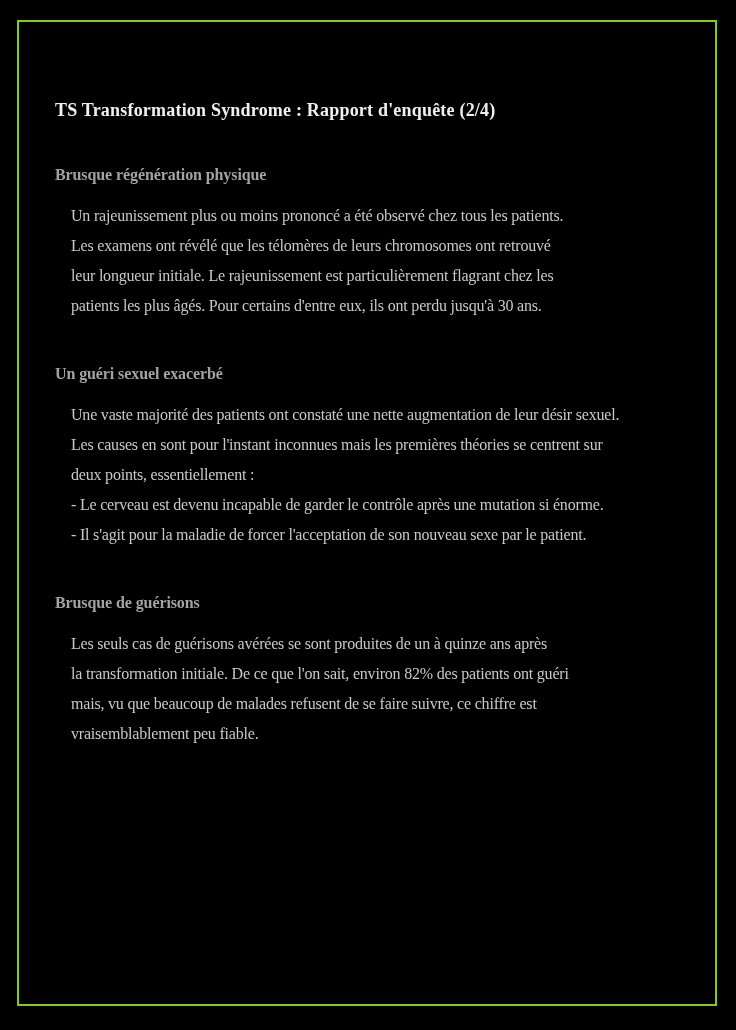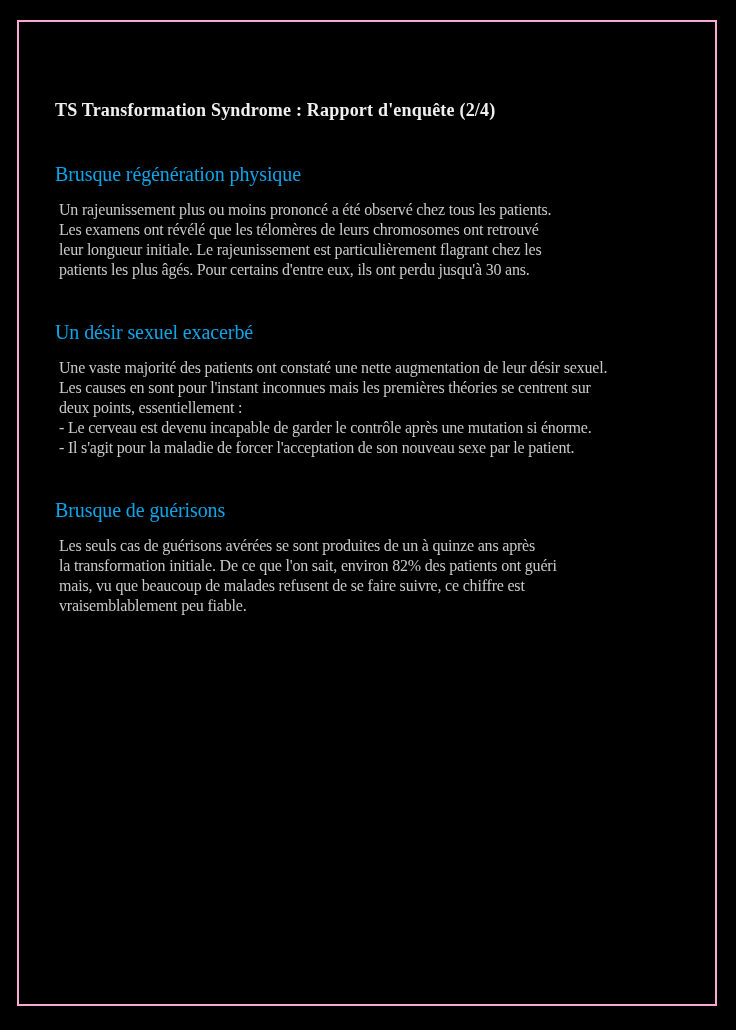--- a/index.html
+++ b/index.html
@@ -13,47 +13,47 @@
     overflow: hidden;
     font-family: "Liberation Serif", "DejaVu Serif", serif;
   }
   .frame {
     position: absolute;
     left: 17px;
     top: 20px;
     width: 700px;
     height: 986px;
     box-sizing: border-box;
-    border: 2px solid #f9a8d4;
+    border: 2px solid #84cc16;
     background: #000000;
   }
   .content {
     padding: 76px 10px 0 36px;
   }
   .title {
     font-size: 18px;
     font-weight: bold;
     color: #f0f0f0;
     margin: 0 0 42px 0;
     line-height: 24px;
     letter-spacing: 0.2px;
   }
   .heading {
-    font-size: 20px;
-    font-weight: normal;
-    color: #0ea5e9;
+    font-size: 16px;
+    font-weight: bold;
+    color: #a3a3a3;
     margin: 42px 0 15px 0;
     line-height: 21px;
     letter-spacing: -0.1px;
   }
   .para {
     font-size: 16px;
     color: #c9c9c9;
-    margin: 4px;
-    line-height: 20px;
+    margin: 16px;
+    line-height: 30px;
     white-space: pre-line;
     letter-spacing: -0.2px;
   }
   section {
     margin: 0;
     padding: 0;
   }
 </style>
 </head>
 <body>
@@ -63,21 +63,21 @@
     <h1 class="title">TS Transformation Syndrome : Rapport d'enquête (2/4)</h1>
     <div id="sections">
         <section>
           <h2 class="heading">Brusque régénération physique</h2>
           <p class="para">Un rajeunissement plus ou moins prononcé a été observé chez tous les patients.
 Les examens ont révélé que les télomères de leurs chromosomes ont retrouvé
 leur longueur initiale. Le rajeunissement est particulièrement flagrant chez les
 patients les plus âgés. Pour certains d'entre eux, ils ont perdu jusqu'à 30 ans.</p>
         </section>
         <section>
-          <h2 class="heading">Un désir sexuel exacerbé</h2>
+          <h2 class="heading">Un guéri sexuel exacerbé</h2>
           <p class="para">Une vaste majorité des patients ont constaté une nette augmentation de leur désir sexuel.
 Les causes en sont pour l'instant inconnues mais les premières théories se centrent sur
 deux points, essentiellement :
 - Le cerveau est devenu incapable de garder le contrôle après une mutation si énorme.
 - Il s'agit pour la maladie de forcer l'acceptation de son nouveau sexe par le patient.</p>
         </section>
         <section>
           <h2 class="heading">Brusque de guérisons</h2>
           <p class="para">Les seuls cas de guérisons avérées se sont produites de un à quinze ans après
 la transformation initiale. De ce que l'on sait, environ 82% des patients ont guéri

